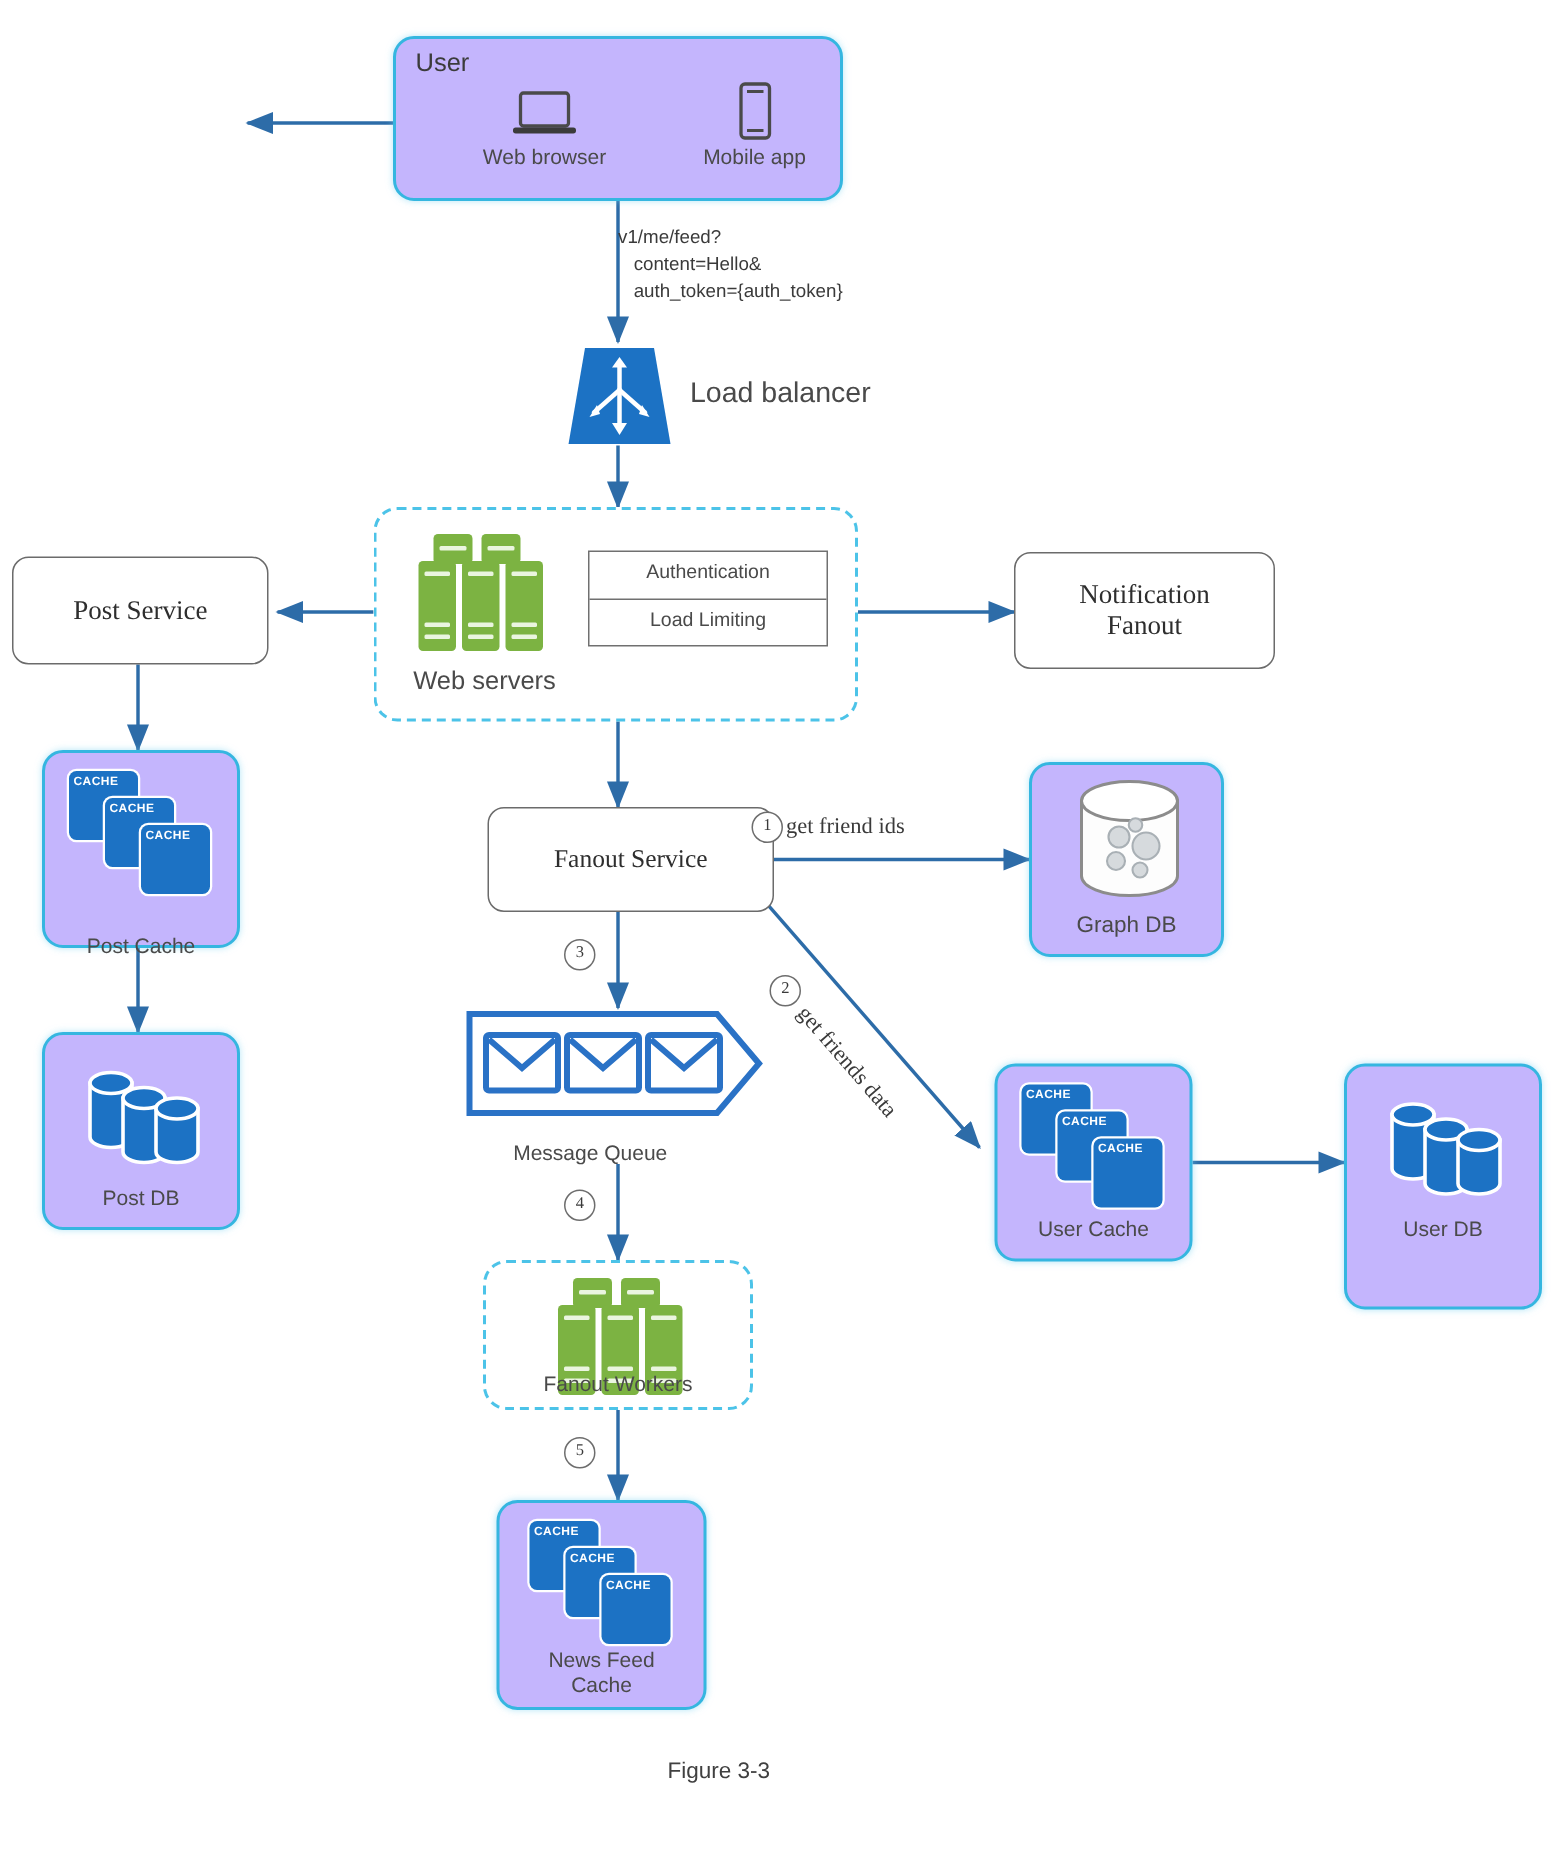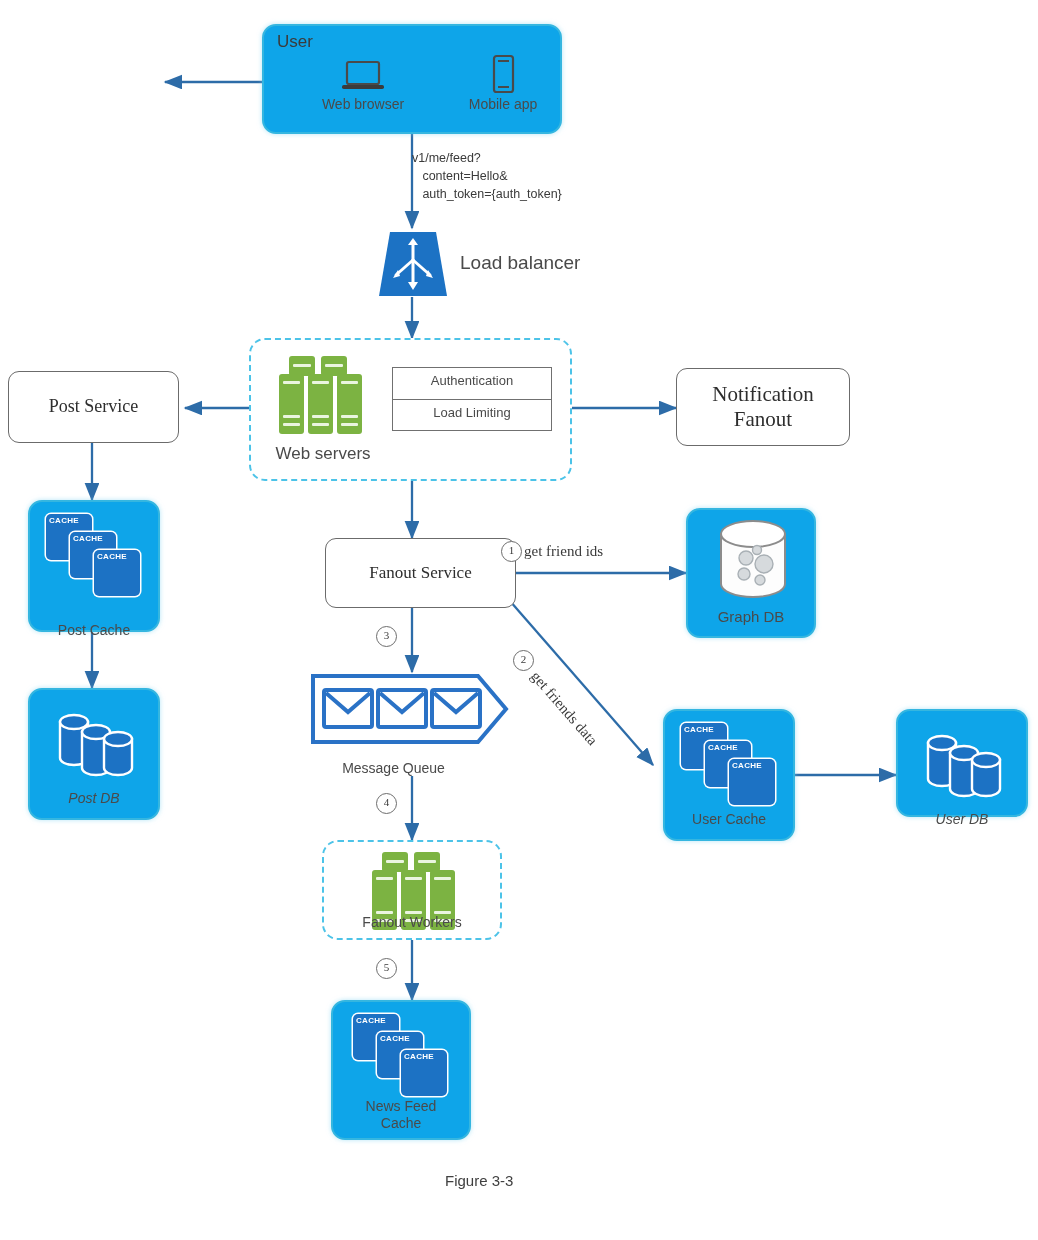--- a/index.html
+++ b/index.html
@@ -2,21 +2,21 @@
 <html><head>
 <meta charset="utf-8">
 <style>
   html,body{margin:0;padding:0;background:#ffffff;}
   body{width:1038px;height:1240px;position:relative;overflow:hidden;
        font-family:"Liberation Sans",sans-serif;color:#3b3b3b;}
   #stage{position:absolute;left:0;top:0;width:1038px;height:1240px;}
   .node{position:absolute;box-sizing:border-box;}
 
   
-  .cyan-box{border:2px solid #35b6e0;border-radius:14px;background:#0ea5e9;
+  .cyan-box{border:2px solid #35b6e0;border-radius:14px;background:#c4b5fd;
             box-shadow:0 0 5px rgba(120,210,240,.55);}
   .gray-box{border:1.6px solid #6b6b6b;border-radius:11px;background:#fff;}
   .dashed-box{border:2px dashed #4cc3e8;border-radius:16px;background:#fff;}
 
   .serif-label{font-family:"Liberation Serif",serif;color:#2e2e2e;
                text-align:center;line-height:1.18;}
   .sans-label{font-family:"Liberation Sans",sans-serif;color:#4a4a4a;
               text-align:center;line-height:1.2;}
 
   .center-txt{position:absolute;left:0;right:0;top:50%;transform:translateY(-50%);}
@@ -181,36 +181,36 @@
       <div class="cache-sq" style="left:24px;top:18px;">
           <span>CACHE</span>
         </div>
       <div class="cache-sq" style="left:48px;top:36px;">
           <span>CACHE</span>
         </div>
     </div>
     <div class="sans-label under-lbl" style="top:100px;font-size:14px;margin-top:20px;">Post Cache</div>
   </div>
 
-  <div class="node cyan-box" style="left:28px;top:688px;width:132px;height:132px;font-style:italic;">
+  <div class="node cyan-box" style="left:28px;top:688px;width:132px;height:132px;">
     <svg style="position:absolute;left:22px;top:16px;" width="90" height="76" viewBox="0 0 90 76">
       <g fill="#1c72c4" stroke="#ffffff" stroke-width="2.4">
         <path d="M8,16 v36 a14,7 0 0 0 28,0 v-36 z"></path>
         <ellipse cx="22" cy="16" rx="14" ry="7"></ellipse>
         <path d="M30,26 v36 a14,7 0 0 0 28,0 v-36 z"></path>
         <ellipse cx="44" cy="26" rx="14" ry="7"></ellipse>
         <path d="M52,33 v29 a14,7 0 0 0 28,0 v-29 z"></path>
         <ellipse cx="66" cy="33" rx="14" ry="7"></ellipse>
       </g>
     </svg>
     <div class="sans-label under-lbl" style="top:100px;font-size:14px;">Post DB</div>
   </div>
 
   <div class="node gray-box" style="left:676px;top:368px;width:174px;height:78px;">
-    <div class="serif-label center-txt" style="font-size:21px;">
+    <div class="serif-label center-txt" style="font-size:18px;">
       <div>Notification</div>
       <div>Fanout</div>
     </div>
   </div>
 
   <div class="node gray-box" style="left:325px;top:538px;width:191px;height:70px;">
     <div class="serif-label center-txt" style="font-size:17px;">Fanout Service</div>
   </div>
 
   <div class="step" style="left:501px;top:541px;">1</div>
@@ -262,21 +262,21 @@
       <div class="cache-sq" style="left:24px;top:18px;">
           <span>CACHE</span>
         </div>
       <div class="cache-sq" style="left:48px;top:36px;">
           <span>CACHE</span>
         </div>
     </div>
     <div class="sans-label under-lbl" style="top:100px;font-size:14px;">User Cache</div>
   </div>
 
-  <div class="node cyan-box" style="left:896px;top:709px;width:132px;height:108px;font-style:italic;">
+  <div class="node cyan-box" style="left:896px;top:709px;width:132px;height:164px;">
     <svg style="position:absolute;left:22px;top:16px;" width="90" height="76" viewBox="0 0 90 76">
       <g fill="#1c72c4" stroke="#ffffff" stroke-width="2.4">
         <path d="M8,16 v36 a14,7 0 0 0 28,0 v-36 z"></path>
         <ellipse cx="22" cy="16" rx="14" ry="7"></ellipse>
         <path d="M30,26 v36 a14,7 0 0 0 28,0 v-36 z"></path>
         <ellipse cx="44" cy="26" rx="14" ry="7"></ellipse>
         <path d="M52,33 v29 a14,7 0 0 0 28,0 v-29 z"></path>
         <ellipse cx="66" cy="33" rx="14" ry="7"></ellipse>
       </g>
     </svg>

